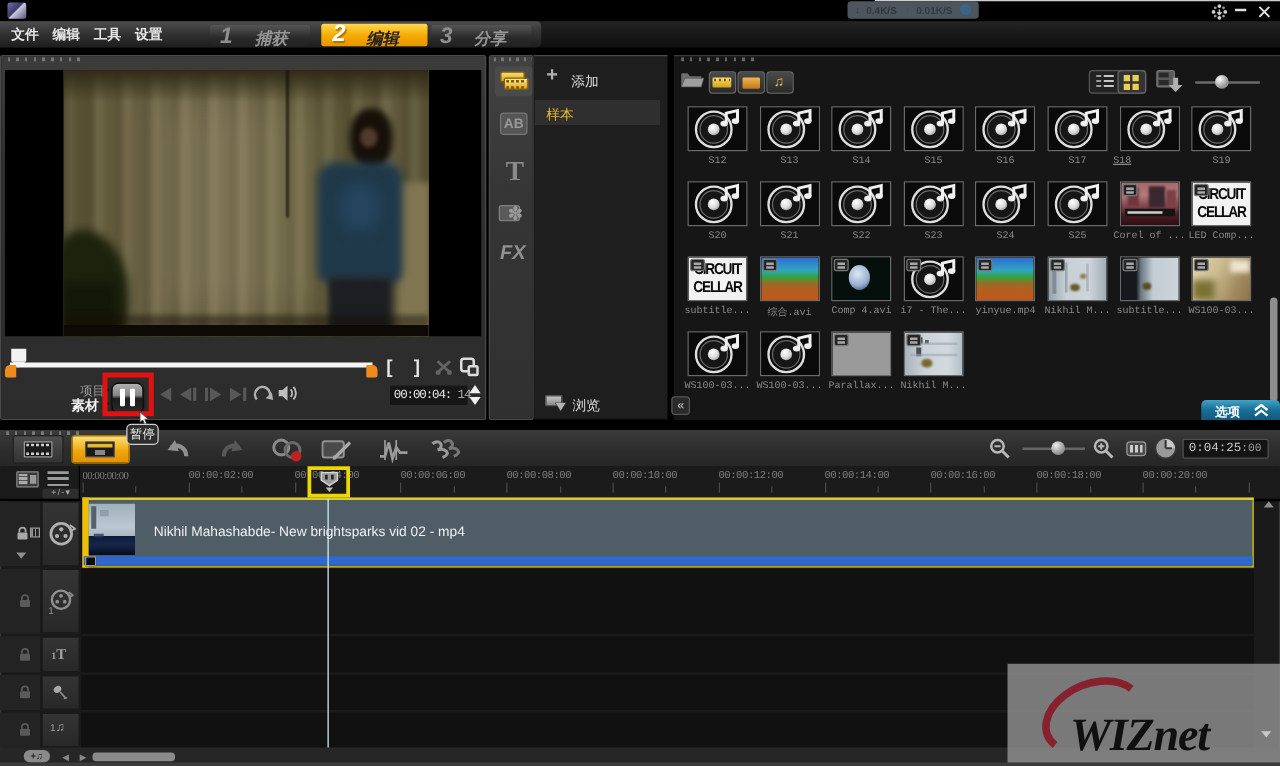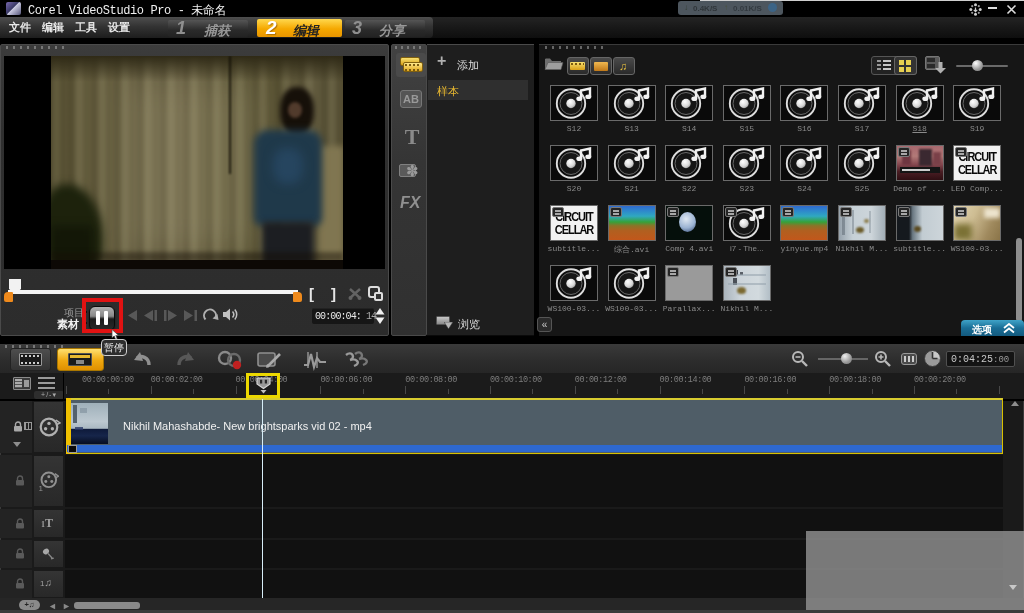--- a/index.html
+++ b/index.html
@@ -8,21 +8,20 @@
   .abs { position:absolute; }
   #stage { position:relative; width:1024px; height:613px; background:#000; }
 </style>
 </head>
 <body>
 <div id="stage">
 
   <div class="abs" style="left:0;top:0;width:1024px;height:17px;background:#000;"></div>
   <div class="abs" style="left:700px;top:0;width:324px;height:1px;background:#cfcfcf;"></div>
   <div class="abs" style="left:6px;top:2px;width:15px;height:13px;background:linear-gradient(135deg,#7a6ab0 0%,#3a3a66 45%,#c9c9e0 50%,#55557a 100%);border-radius:2px;"></div>
-  <div class="abs" style="left:28px;top:2px;color:#f0f0f0;font-family:'Liberation Mono',monospace;font-size:12px;letter-spacing:-0.4px;">Corel VideoStudio Pro - 未命名</div>
 
   <div class="abs" style="left:678px;top:1px;width:105px;height:14px;background:#4d565e;border-radius:3px;"></div>
   <div class="abs" style="left:684px;top:3px;font-size:8px;color:#333d33;">↓</div>
   <div class="abs" style="left:693px;top:3.5px;font-size:8px;color:#30363a;font-weight:bold;">0.4K/S</div>
   <div class="abs" style="left:724px;top:3px;font-size:8px;color:#49523f;">↑</div>
   <div class="abs" style="left:733px;top:3.5px;font-size:8px;color:#333a40;font-weight:bold;">0.01K/S</div>
   <div class="abs" style="left:768px;top:3px;width:9px;height:9px;border-radius:50%;background:#3c6486;"></div>
 
   <svg class="abs" style="left:969px;top:3px;" width="13" height="13">
     <circle cx="6.5" cy="1.8" r="1.5" fill="#cfcfcf"></circle>
@@ -346,21 +345,21 @@
       <ellipse cx="37.3" cy="10.8" rx="3" ry="2.3" fill="#f0f0f0"></ellipse>
       <defs>
             <radialGradient id="ballg" cx="0.38" cy="0.32" r="0.8">
               <stop offset="0" stop-color="#ffffff"></stop>
               <stop offset="0.6" stop-color="#d8d8d8"></stop>
               <stop offset="1" stop-color="#8a8a8a"></stop>
             </radialGradient>
           </defs>
     </svg>
       </div>
-      <div class="abs" style="left:890.6px;top:124px;width:58px;color:#8a8a8a;font-size:8px;text-align:center;font-family:'Liberation Mono',monospace;white-space:nowrap;text-decoration:underline;">S18</div>
+      <div class="abs" style="left:890.6px;top:124px;width:58px;color:#8a8a8a;font-size:8px;font-family:'Liberation Mono',monospace;white-space:nowrap;text-decoration:underline;">S18</div>
       <div class="abs" style="left:953.2px;top:85px;width:48px;height:36px;background:#000;border:1px solid #6a6a6a;overflow:hidden;">
         <svg width="46" height="34" style="position:absolute;left:0;top:0">
       <rect width="46" height="34" fill="#0a0a0a"></rect>
       <circle cx="20" cy="17.5" r="14.2" fill="#0d0d0d" stroke="#dedede" stroke-width="1.9"></circle>
       <circle cx="20" cy="17.5" r="11" fill="#161616" stroke="#6a6a6a" stroke-width="1"></circle>
       <circle cx="20" cy="17.5" r="4.7" fill="url(#ballg)"></circle>
       <path d="M 30 12.5 L 30 4.5 L 39 2.5 L 39 10.5" stroke="#f0f0f0" stroke-width="2.4" fill="none"></path>
       <ellipse cx="28.3" cy="12.8" rx="3" ry="2.3" fill="#f0f0f0"></ellipse>
       <ellipse cx="37.3" cy="10.8" rx="3" ry="2.3" fill="#f0f0f0"></ellipse>
       <defs>
@@ -492,21 +491,21 @@
       <div style="position:absolute;left:5px;top:4px;width:9px;height:15px;background:#6e3640;filter:blur(1px);"></div>
       <div style="position:absolute;left:22px;top:3px;width:13px;height:17px;background:#3a2830;filter:blur(1px);"></div>
       <div style="position:absolute;left:36px;top:6px;width:8px;height:13px;background:#7a4048;filter:blur(1px);"></div>
       <div style="position:absolute;left:3px;top:21px;width:40px;height:6px;background:#151515;"></div>
       <div style="position:absolute;left:5px;top:23px;width:28px;height:2px;background:#cdcdcd;"></div>
         <div style="position:absolute;left:1px;top:1px;width:12px;height:10px;background:#252525;border:1px solid #7a7a7a;border-radius:2px;">
       <div style="position:absolute;left:2px;top:2px;width:6px;height:2px;background:#a8a8a8;"></div>
       <div style="position:absolute;left:2px;top:5px;width:6px;height:2px;background:#a8a8a8;"></div>
         </div>
       </div>
-      <div class="abs" style="left:890.6px;top:184px;width:58px;color:#8a8a8a;font-size:8px;text-align:center;font-family:'Liberation Mono',monospace;white-space:nowrap;">Demo of ...</div>
+      <div class="abs" style="left:890.6px;top:184px;width:58px;color:#8a8a8a;font-size:8px;text-align:center;font-family:'Liberation Mono',monospace;white-space:nowrap;">Corel of ...</div>
       <div class="abs" style="left:953.2px;top:145px;width:48px;height:36px;background:#000;border:1px solid #6a6a6a;overflow:hidden;">
         <div style="position:absolute;left:0;top:0;width:100%;height:100%;background:#f2f2f2;color:#0a0a0a;font-weight:bold;font-size:11px;line-height:12px;text-align:center;font-family:'Liberation Sans';letter-spacing:-1px;">
           <div style="margin-top:5px;transform:scaleY(1.15)">CIRCUIT<br>CELLAR</div>
         </div>
         <div style="position:absolute;left:1px;top:1px;width:12px;height:10px;background:#252525;border:1px solid #7a7a7a;border-radius:2px;">
       <div style="position:absolute;left:2px;top:2px;width:6px;height:2px;background:#a8a8a8;"></div>
       <div style="position:absolute;left:2px;top:5px;width:6px;height:2px;background:#a8a8a8;"></div>
         </div>
       </div>
       <div class="abs" style="left:948.2px;top:184px;width:58px;color:#8a8a8a;font-size:8px;text-align:center;font-family:'Liberation Mono',monospace;white-space:nowrap;">LED Comp...</div>
@@ -552,21 +551,21 @@
               <stop offset="0.6" stop-color="#d8d8d8"></stop>
               <stop offset="1" stop-color="#8a8a8a"></stop>
             </radialGradient>
           </defs>
     </svg>
         <div style="position:absolute;left:1px;top:1px;width:12px;height:10px;background:#252525;border:1px solid #7a7a7a;border-radius:2px;">
       <div style="position:absolute;left:2px;top:2px;width:6px;height:2px;background:#a8a8a8;"></div>
       <div style="position:absolute;left:2px;top:5px;width:6px;height:2px;background:#a8a8a8;"></div>
         </div>
       </div>
-      <div class="abs" style="left:717.8px;top:244px;width:58px;color:#8a8a8a;font-size:8px;text-align:center;font-family:Liberation Sans, sans-serif;white-space:nowrap;">i7 - The...</div>
+      <div class="abs" style="left:717.8px;top:244px;width:58px;color:#8a8a8a;font-size:8px;text-align:center;font-family:Liberation Mono, monospace;white-space:nowrap;">i7 - The...</div>
       <div class="abs" style="left:780.4px;top:205px;width:48px;height:36px;background:#000;border:1px solid #6a6a6a;overflow:hidden;">
         <div style="position:absolute;width:100%;height:100%;background:linear-gradient(#2f6ace 0%,#2e87cc 14%,#2fa8c0 30%,#35a23a 47%,#8a7428 58%,#b06020 72%,#c2571b 100%)"></div>
         <div style="position:absolute;left:1px;top:1px;width:12px;height:10px;background:#252525;border:1px solid #7a7a7a;border-radius:2px;">
       <div style="position:absolute;left:2px;top:2px;width:6px;height:2px;background:#a8a8a8;"></div>
       <div style="position:absolute;left:2px;top:5px;width:6px;height:2px;background:#a8a8a8;"></div>
         </div>
       </div>
       <div class="abs" style="left:775.4px;top:244px;width:58px;color:#8a8a8a;font-size:8px;text-align:center;font-family:'Liberation Mono',monospace;white-space:nowrap;">yinyue.mp4</div>
       <div class="abs" style="left:838px;top:205px;width:48px;height:36px;background:#000;border:1px solid #6a6a6a;overflow:hidden;">
         <div style="position:absolute;left:0;top:0;width:100%;height:100%;background:linear-gradient(90deg,#96a2ac,#c6d0d6 30%,#cdd5da 70%,#a2aeb6);"></div>
@@ -734,21 +733,21 @@
         <div class="abs" style="left:951px;top:354px;color:#c8c8c8;font-family:'Liberation Mono',monospace;font-size:10px;">0:04:25<span style="font-size:9px;color:#9a9a9a">:00</span></div>
     </div>
 
   <div class="abs" style="left:0;top:373px;width:1024px;height:28px;background:#1b1b1b;"></div>
   <div id="ruler">
       <div class="abs" style="left:13px;top:377px;width:18px;height:13px;background:#3a3a3a;border:1px solid #8a8a8a;border-radius:1px;"></div>
         <div class="abs" style="left:15px;top:379px;width:7px;height:9px;background:repeating-linear-gradient(#aaa 0 2px,#555 2px 3px);"></div>
         <div class="abs" style="left:24px;top:380px;width:5px;height:7px;background:#9a9a9a;"></div>
         <div class="abs" style="left:38px;top:377px;width:17px;height:13px;background:repeating-linear-gradient(#9a9a9a 0 2px,transparent 2px 5px);"></div>
         <div class="abs" style="left:34px;top:391px;width:30px;height:8px;background:#2e2e2e;border-radius:2px;color:#aaa;font-size:7px;line-height:8px;text-align:center;letter-spacing:1px;">+/-▾</div>
-      <div class="abs" style="left:66.0px;top:375px;color:#7d7d7d;font-size:8.5px;font-family:Liberation Mono, monospace;white-space:nowrap;letter-spacing:-0.4px;margin-left:16px;">00:00:00:00</div>
+      <div class="abs" style="left:66.0px;top:375px;color:#7d7d7d;font-size:8.5px;font-family:Liberation Serif, serif;white-space:nowrap;letter-spacing:-0.4px;">00:00:00:00</div>
       <div class="abs" style="left:150.8px;top:375px;color:#7d7d7d;font-size:8.5px;font-family:'Liberation Mono',monospace;white-space:nowrap;letter-spacing:-0.4px;">00:00:02:00</div>
       <div class="abs" style="left:235.6px;top:375px;color:#7d7d7d;font-size:8.5px;font-family:'Liberation Mono',monospace;white-space:nowrap;letter-spacing:-0.4px;">00:00:04:00</div>
       <div class="abs" style="left:320.4px;top:375px;color:#7d7d7d;font-size:8.5px;font-family:'Liberation Mono',monospace;white-space:nowrap;letter-spacing:-0.4px;">00:00:06:00</div>
       <div class="abs" style="left:405.2px;top:375px;color:#7d7d7d;font-size:8.5px;font-family:'Liberation Mono',monospace;white-space:nowrap;letter-spacing:-0.4px;">00:00:08:00</div>
       <div class="abs" style="left:490.0px;top:375px;color:#7d7d7d;font-size:8.5px;font-family:'Liberation Mono',monospace;white-space:nowrap;letter-spacing:-0.4px;">00:00:10:00</div>
       <div class="abs" style="left:574.8px;top:375px;color:#7d7d7d;font-size:8.5px;font-family:'Liberation Mono',monospace;white-space:nowrap;letter-spacing:-0.4px;">00:00:12:00</div>
       <div class="abs" style="left:659.6px;top:375px;color:#7d7d7d;font-size:8.5px;font-family:'Liberation Mono',monospace;white-space:nowrap;letter-spacing:-0.4px;">00:00:14:00</div>
       <div class="abs" style="left:744.4px;top:375px;color:#7d7d7d;font-size:8.5px;font-family:'Liberation Mono',monospace;white-space:nowrap;letter-spacing:-0.4px;">00:00:16:00</div>
       <div class="abs" style="left:829.2px;top:375px;color:#7d7d7d;font-size:8.5px;font-family:'Liberation Mono',monospace;white-space:nowrap;letter-spacing:-0.4px;">00:00:18:00</div>
       <div class="abs" style="left:914.0px;top:375px;color:#7d7d7d;font-size:8.5px;font-family:'Liberation Mono',monospace;white-space:nowrap;letter-spacing:-0.4px;">00:00:20:00</div>
@@ -864,17 +863,23 @@
   <div class="abs" style="left:246px;top:373px;width:34px;height:25px;border:3px solid #ecd800;z-index:6;"></div>
 
   <div class="abs" style="left:0;top:598px;width:1024px;height:15px;background:#262626;"></div>
   <div class="abs" style="left:19px;top:600px;width:21px;height:10px;background:#8a8a8a;border-radius:5px;color:#222;font-size:7.5px;font-weight:bold;text-align:center;line-height:10px;">+♫</div>
   <div class="abs" style="left:0;top:610px;width:1024px;height:3px;background:#3b3b3b;"></div>
   <div class="abs" style="left:48px;top:601px;color:#888;font-size:9px;">◄</div>
   <div class="abs" style="left:62px;top:601px;color:#888;font-size:9px;">►</div>
   <div class="abs" style="left:74px;top:602px;width:66px;height:7px;background:#8a8a8a;border-radius:3px;"></div>
 
   <div class="abs" style="left:806px;top:531px;width:218px;height:79px;background:rgba(148,148,148,0.8);z-index:40;"></div>
+  <div class="abs" style="left:828px;top:536px;width:196px;height:74px;z-index:41;">
+    <svg width="196" height="74">
+      <path d="M 16 60 A 37 25 -22 0 1 77 15" fill="none" stroke="#87212e" stroke-width="6"></path>
+      <text x="28" y="64" font-family="Liberation Serif, serif" font-size="37" font-style="italic" font-weight="bold" fill="#101010" letter-spacing="-1">WIZnet</text>
+    </svg>
+  </div>
   <div class="abs" style="left:1009px;top:585px;width:0;height:0;border-left:4px solid transparent;border-right:4px solid transparent;border-top:5px solid #c8c8c8;z-index:42;"></div>
   <div class="abs" style="left:0px;top:0px;width:0;height:0;">
   </div>
 
 </div>
 
 </body></html>

